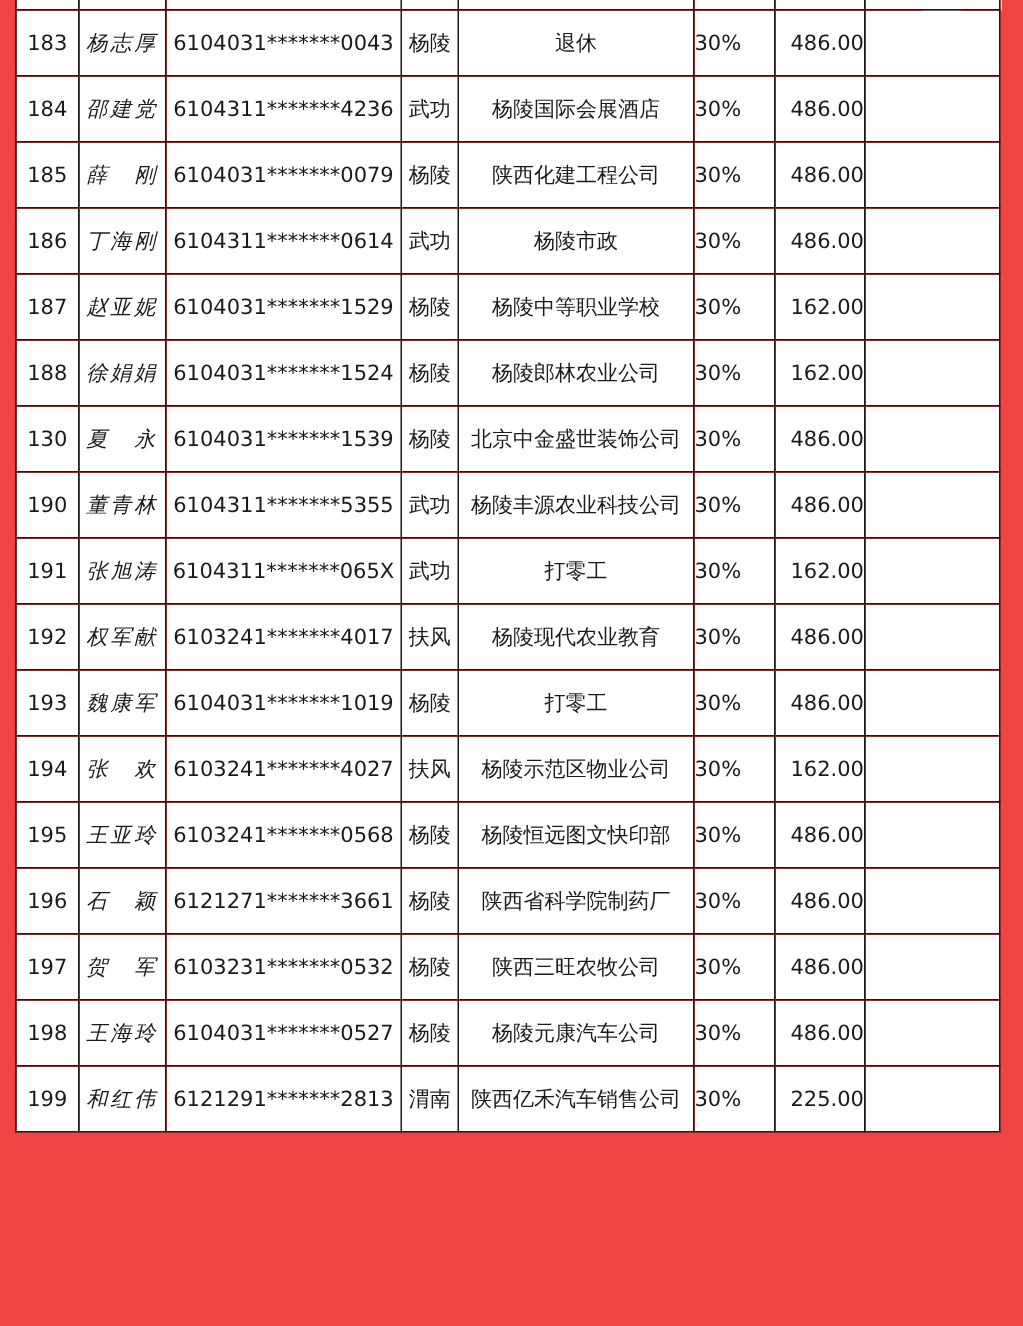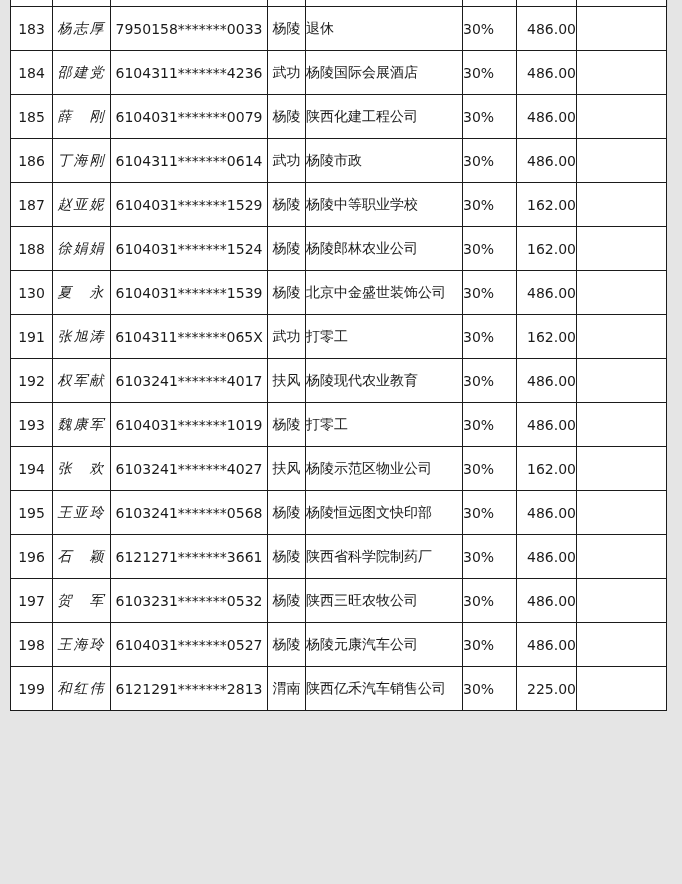--- a/index.html
+++ b/index.html
@@ -1,20 +1,20 @@
 <!DOCTYPE html>
 <html><head>
 <meta charset="utf-8">
 <style>
   html, body { margin: 0; padding: 0; background: #ffffff; }
   .page {
     position: relative;
     width: 682px;
     height: 884px;
-    background: #e5e5e5;
+    background: #ef4444;
     overflow: hidden;
     font-family: "DejaVu Sans", "Liberation Sans", sans-serif;
     color: #1a1a1a;
   }
 
   
   .fragment {
     position: absolute;
     background: #d9d9d9;
     border: 1px solid #bdbdbd;
@@ -41,21 +41,21 @@
     white-space: nowrap;
     background: #ffffff;
   }
   tr.stub-row td { border-top: none; height: 6px; }
   tr.data-row td { height: 43px; }
 
   td.c-no       { text-align: center; }
   td.c-name     { text-align: center; letter-spacing: 2px; font-style: italic; }
   td.c-id       { text-align: center; font-size: 13px; }
   td.c-county   { text-align: center; }
-  td.c-employer { text-align: left; padding-left: 2px; }
+  td.c-employer { text-align: center; padding-left: 2px; }
   td.c-pct      { text-align: left; }
   td.c-amount   { text-align: right; padding-right: 6px; margin-left: 37px; }
   td.c-blank    { }
 
   
   .notes {
     position: absolute;
     left: 11px;
     top: 755px;
     width: 656px;
@@ -103,21 +103,21 @@
         <td></td>
         <td></td>
         <td></td>
         <td></td>
         <td></td>
         <td></td>
       </tr>
     <tr class="data-row">
       <td class="c-no">183</td>
       <td class="c-name">杨志厚</td>
-      <td class="c-id">7950158*******0033</td>
+      <td class="c-id">6104031*******0043</td>
       <td class="c-county">杨陵</td>
       <td class="c-employer">退休</td>
       <td class="c-pct">30%</td>
       <td class="c-amount">486.00</td>
       <td class="c-blank"></td>
     </tr>
         <tr class="data-row">
       <td class="c-no">184</td>
       <td class="c-name">邵建党</td>
       <td class="c-id">6104311*******4236</td>
@@ -166,20 +166,30 @@
       <td class="c-pct">30%</td>
       <td class="c-amount">162.00</td>
       <td class="c-blank"></td>
     </tr>
         <tr class="data-row">
       <td class="c-no">130</td>
       <td class="c-name">夏　永</td>
       <td class="c-id">6104031*******1539</td>
       <td class="c-county">杨陵</td>
       <td class="c-employer">北京中金盛世装饰公司</td>
+      <td class="c-pct">30%</td>
+      <td class="c-amount">486.00</td>
+      <td class="c-blank"></td>
+    </tr>
+        <tr class="data-row">
+      <td class="c-no">190</td>
+      <td class="c-name">董青林</td>
+      <td class="c-id">6104311*******5355</td>
+      <td class="c-county">武功</td>
+      <td class="c-employer">杨陵丰源农业科技公司</td>
       <td class="c-pct">30%</td>
       <td class="c-amount">486.00</td>
       <td class="c-blank"></td>
     </tr>
         <tr class="data-row">
       <td class="c-no">191</td>
       <td class="c-name">张旭涛</td>
       <td class="c-id">6104311*******065X</td>
       <td class="c-county">武功</td>
       <td class="c-employer">打零工</td>

